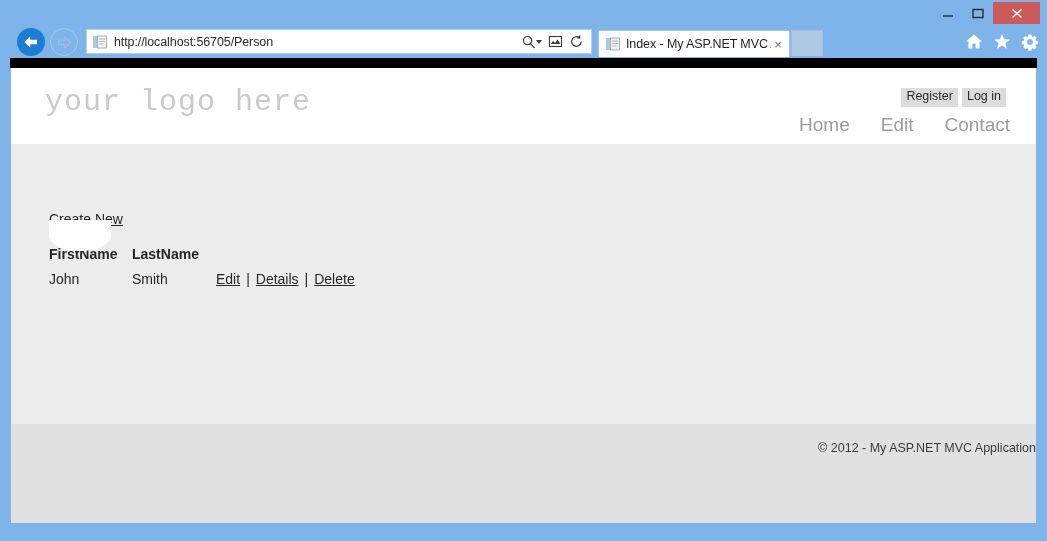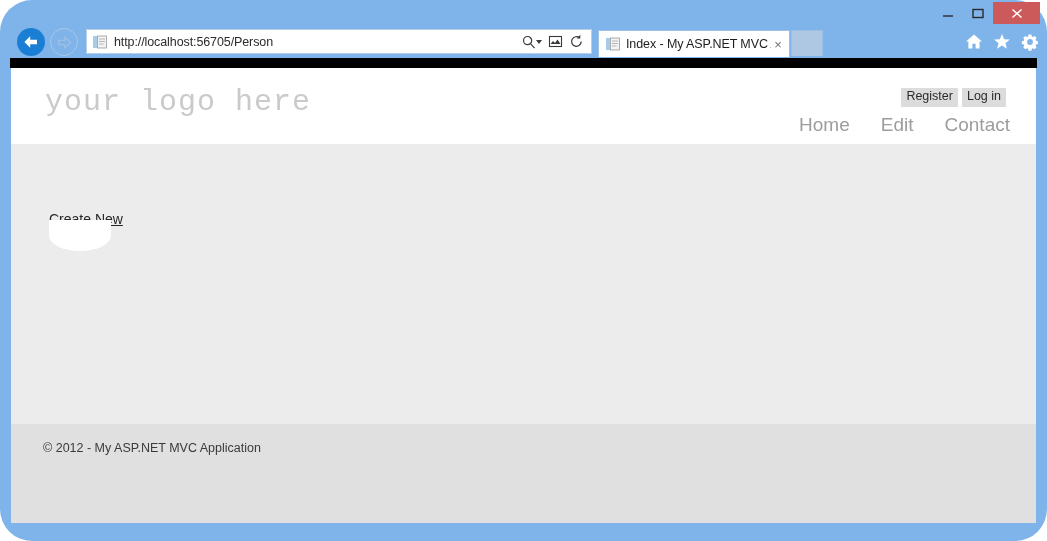--- a/index.html
+++ b/index.html
@@ -15,21 +15,20 @@
   }
 
   
   .browser-window {
     position: absolute;
     left: 0; top: 0;
     width: 1047px;
     height: 541px;
     background: #7eb4ea;
     box-sizing: border-box;
-    border-radius: 32px;
   }
 
   
   .titlebar {
     position: absolute;
     left: 0; top: 0;
     width: 1047px;
     height: 26px;
   }
   .win-controls {
@@ -332,20 +331,21 @@
     color: #262626;
   }
 
   
   .site-footer {
     position: relative;
     width: 100%;
     height: 99px;
     background: #e0e0e0;
     box-sizing: border-box;
+    text-align: right;
   }
   .footer-text {
     padding: 17px 0 0 32px;
     font-size: 12.5px;
     color: #3b3b3b;
   }
 </style>
 </head>
 <body>
 
@@ -472,20 +472,36 @@
       </nav>
     </div>
 
     <div class="page-body">
       <div class="header-bump"></div>
 
       <div class="content">
 
         <a class="create-link" href="#">Create New</a>
 
+        <table class="data-table">
+          <thead>
+            <tr>
+              <th class="col-first">FirstName</th>
+              <th class="col-last">LastName</th>
+              <th></th>
+            </tr>
+          </thead>
+          <tbody>
+            <tr>
+              <td>John</td>
+              <td>Smith</td>
+              <td class="row-actions"><a href="#">Edit</a><span class="sep">|</span><a href="#">Details</a><span class="sep">|</span><a href="#">Delete</a></td>
+            </tr>
+          </tbody>
+        </table>
       </div>
     </div>
 
     <div class="site-footer">
       <div class="footer-text">© 2012 - My ASP.NET MVC Application</div>
     </div>
 
   </div>
 </div>
 

